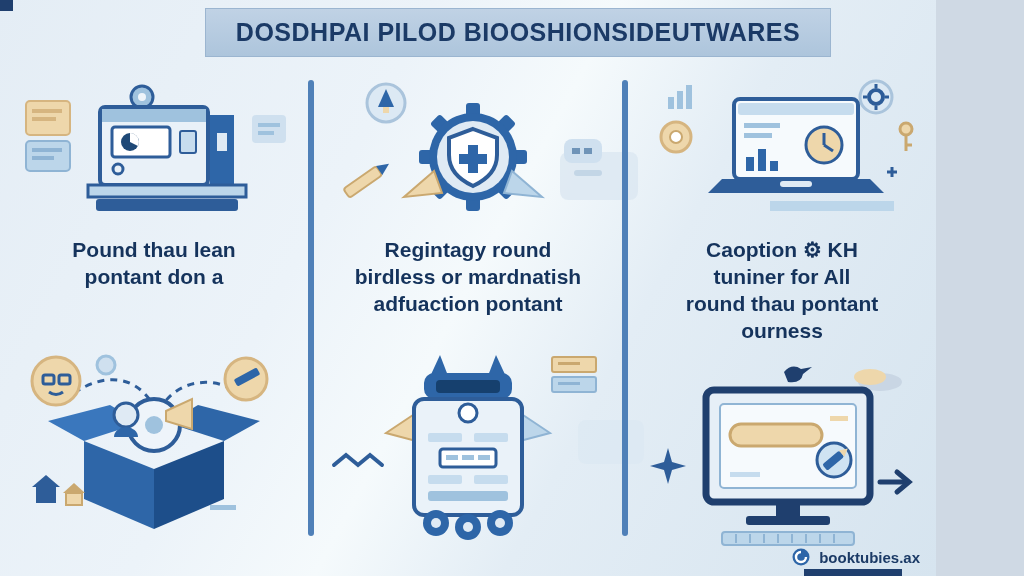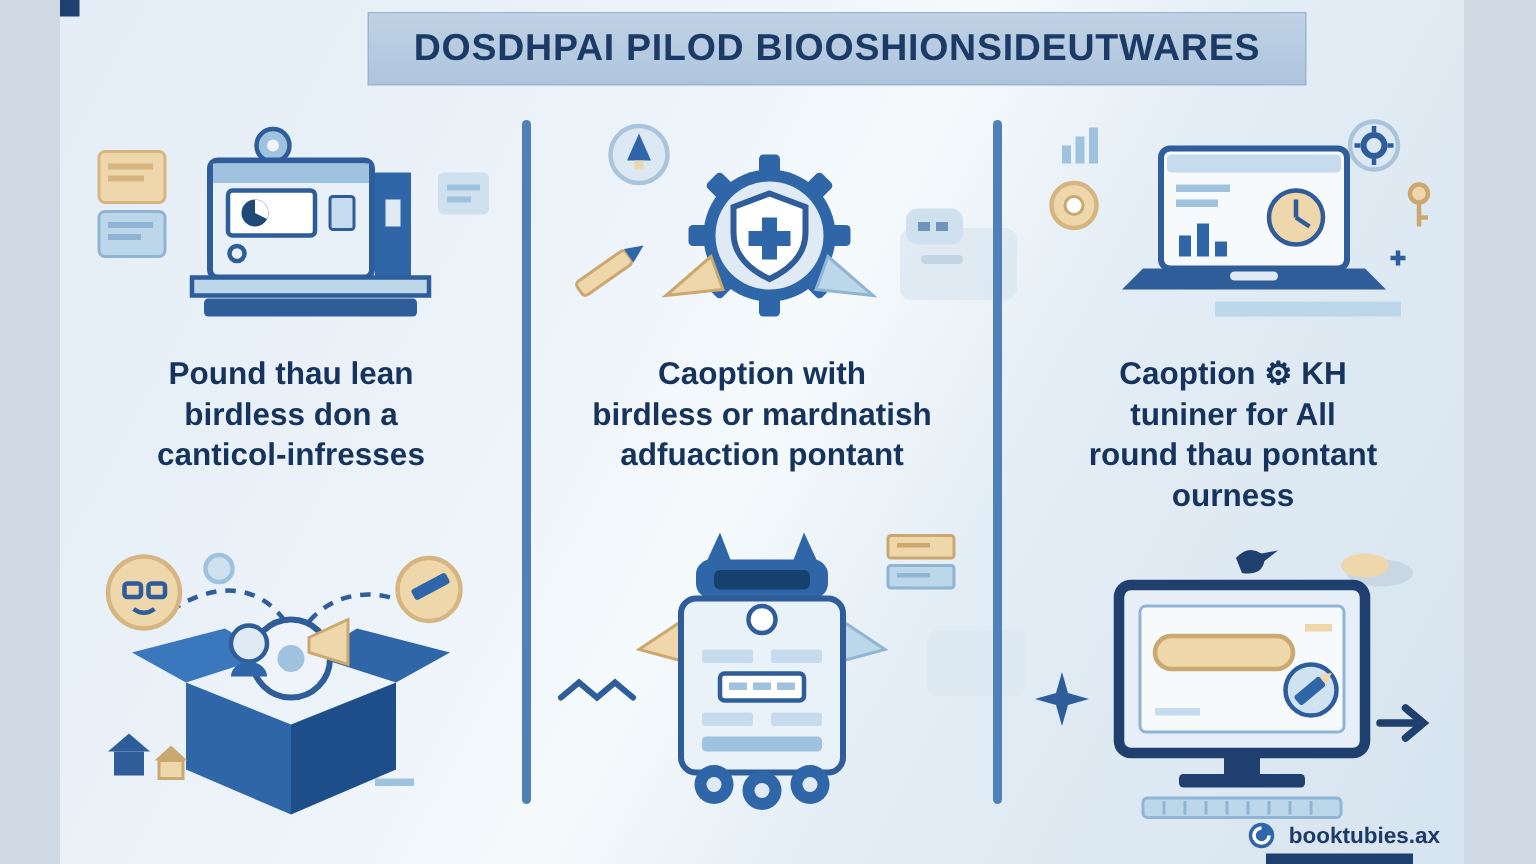--- a/index.html
+++ b/index.html
@@ -1,20 +1,19 @@
 <!DOCTYPE html>
 <html><head>
 <meta charset="utf-8">
 <style>
   html,body { margin:0; padding:0; background:#cfd9e4; }
   .page {
     position:relative; width:936px; height:576px; overflow:hidden;
     font-family:"Liberation Sans", sans-serif;
     background: linear-gradient(118deg,#e4edf5 0%, #ecf3f9 35%, #f5fafc 50%, #e3edf5 65%, #d6e4ef 100%);
-    margin-left: 40px;
   }
   .corner-sq { position:absolute; left:0; top:0; width:13px; height:11px; background:#1f3f6e; }
   .title-banner {
     position:absolute; left:205px; top:8px; width:624px; height:47px;
     background:linear-gradient(#c0d2e5,#adc5dc);
     border:1px solid #9bb5d0;
     display:flex; align-items:center; justify-content:center;
   }
   .title-banner .txt {
     font-size:25px; font-weight:bold; color:#1b3a66; letter-spacing:.5px; white-space:nowrap;
@@ -84,22 +83,21 @@
           </g>
           <g>
             <rect x="238" y="40" width="34" height="28" rx="4" fill="#cfe0ef"></rect>
             <rect x="244" y="48" width="22" height="4" fill="#9fc2de"></rect>
             <rect x="244" y="56" width="16" height="4" fill="#9fc2de"></rect>
           </g>
         </svg>
       </div>
       <div class="caption">
         <div>Pound thau lean</div>
-        <div>birdless don a</div>
-        <div>canticol-infresses</div>
+        <div>pontant don a</div>
       </div>
       <div class="illus bottom">
         <svg width="280" height="200" viewBox="0 0 280 200">
           <path d="M60,60 C90,40 120,42 138,70" fill="none" stroke="#2e5d99" stroke-width="3" stroke-dasharray="7 6"></path>
           <path d="M218,56 C196,44 166,48 150,70" fill="none" stroke="#2e5d99" stroke-width="3" stroke-dasharray="7 6"></path>
           <g>
             <circle cx="42" cy="48" r="24" fill="#eed7ab" stroke="#d6b580" stroke-width="3"></circle>
             <rect x="29" y="42" width="11" height="9" rx="2" fill="none" stroke="#2e5d99" stroke-width="3"></rect>
             <rect x="45" y="42" width="11" height="9" rx="2" fill="none" stroke="#2e5d99" stroke-width="3"></rect>
             <path d="M35,59 Q42,64 49,59" stroke="#2e5d99" stroke-width="3" fill="none"></path>
@@ -165,21 +163,21 @@
             <rect x="131" y="79" width="28" height="10" fill="#2e66a8"></rect>
           </g>
           <g>
             <rect x="236" y="64" width="38" height="24" rx="8" fill="#cfe0ef"></rect>
             <rect x="244" y="73" width="8" height="6" fill="#6f94b8"></rect>
             <rect x="256" y="73" width="8" height="6" fill="#6f94b8"></rect>
           </g>
         </svg>
       </div>
       <div class="caption">
-        <div>Caoption with</div>
+        <div>Regintagy round</div>
         <div>birdless or mardnatish</div>
         <div>adfuaction pontant</div>
       </div>
       <div class="illus bottom">
         <svg width="280" height="200" viewBox="0 0 280 200">
           <polyline points="6,118 18,108 30,118 42,108 54,118" fill="none" stroke="#2e5d99" stroke-width="4" stroke-linecap="round"></polyline>
           <g>
             <rect x="224" y="10" width="44" height="15" rx="2" fill="#eed7ab" stroke="#caa86f" stroke-width="2"></rect>
             <rect x="230" y="15" width="22" height="3" fill="#caa86f"></rect>
             <rect x="224" y="30" width="44" height="15" rx="2" fill="#bcd6ea" stroke="#8fb4d4" stroke-width="2"></rect>

